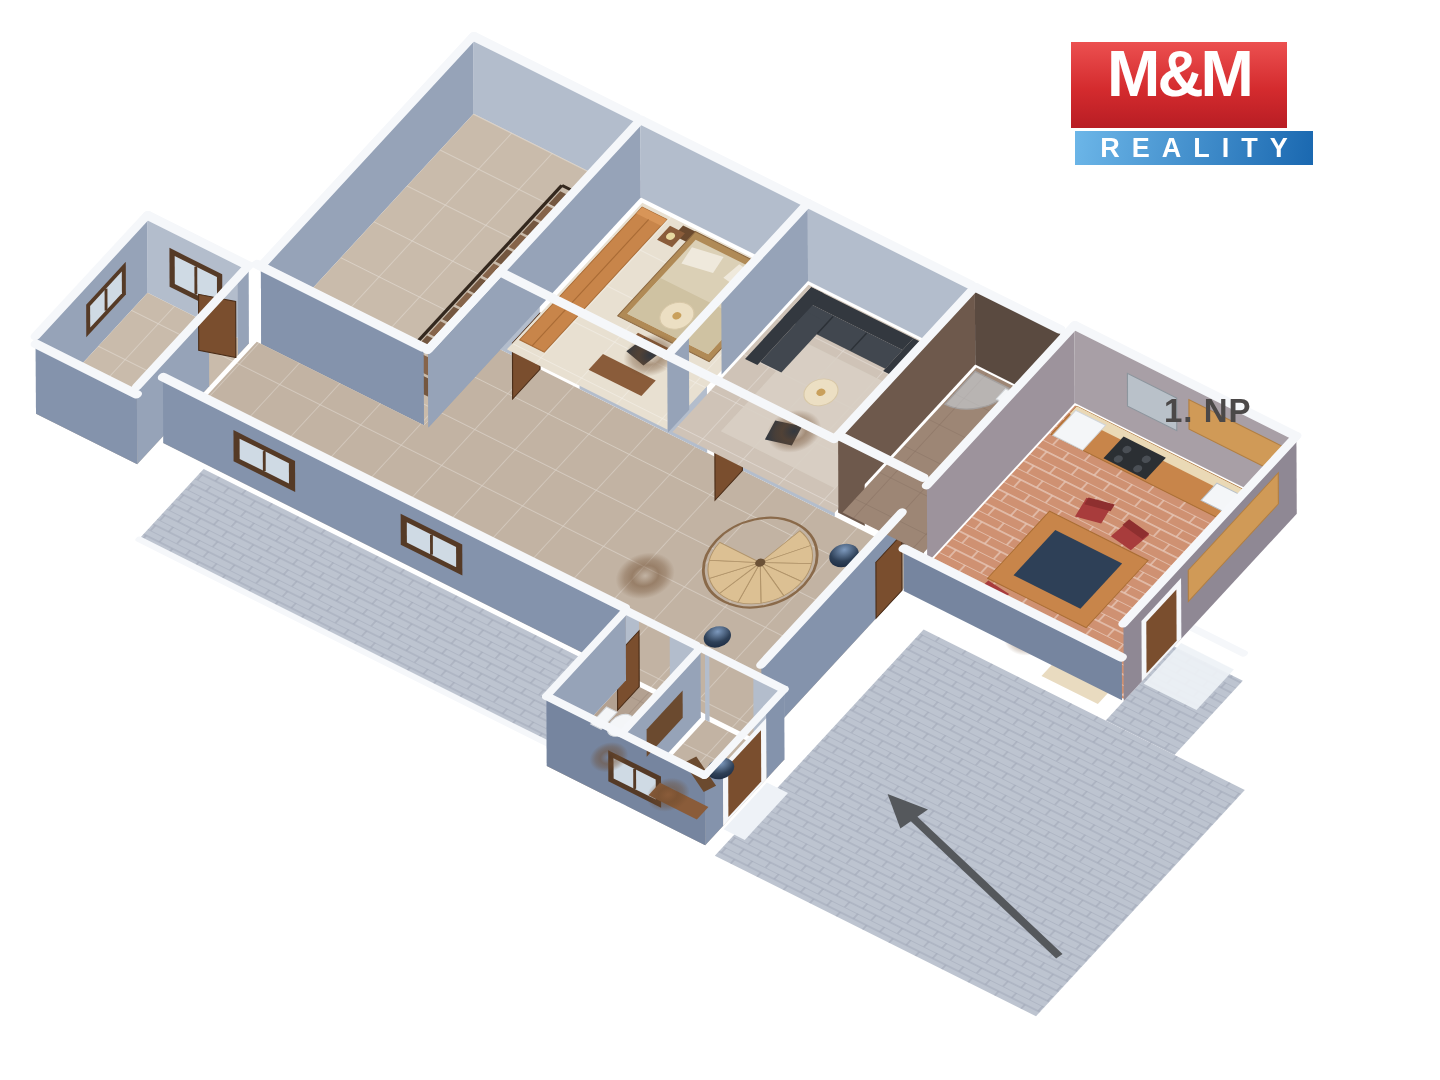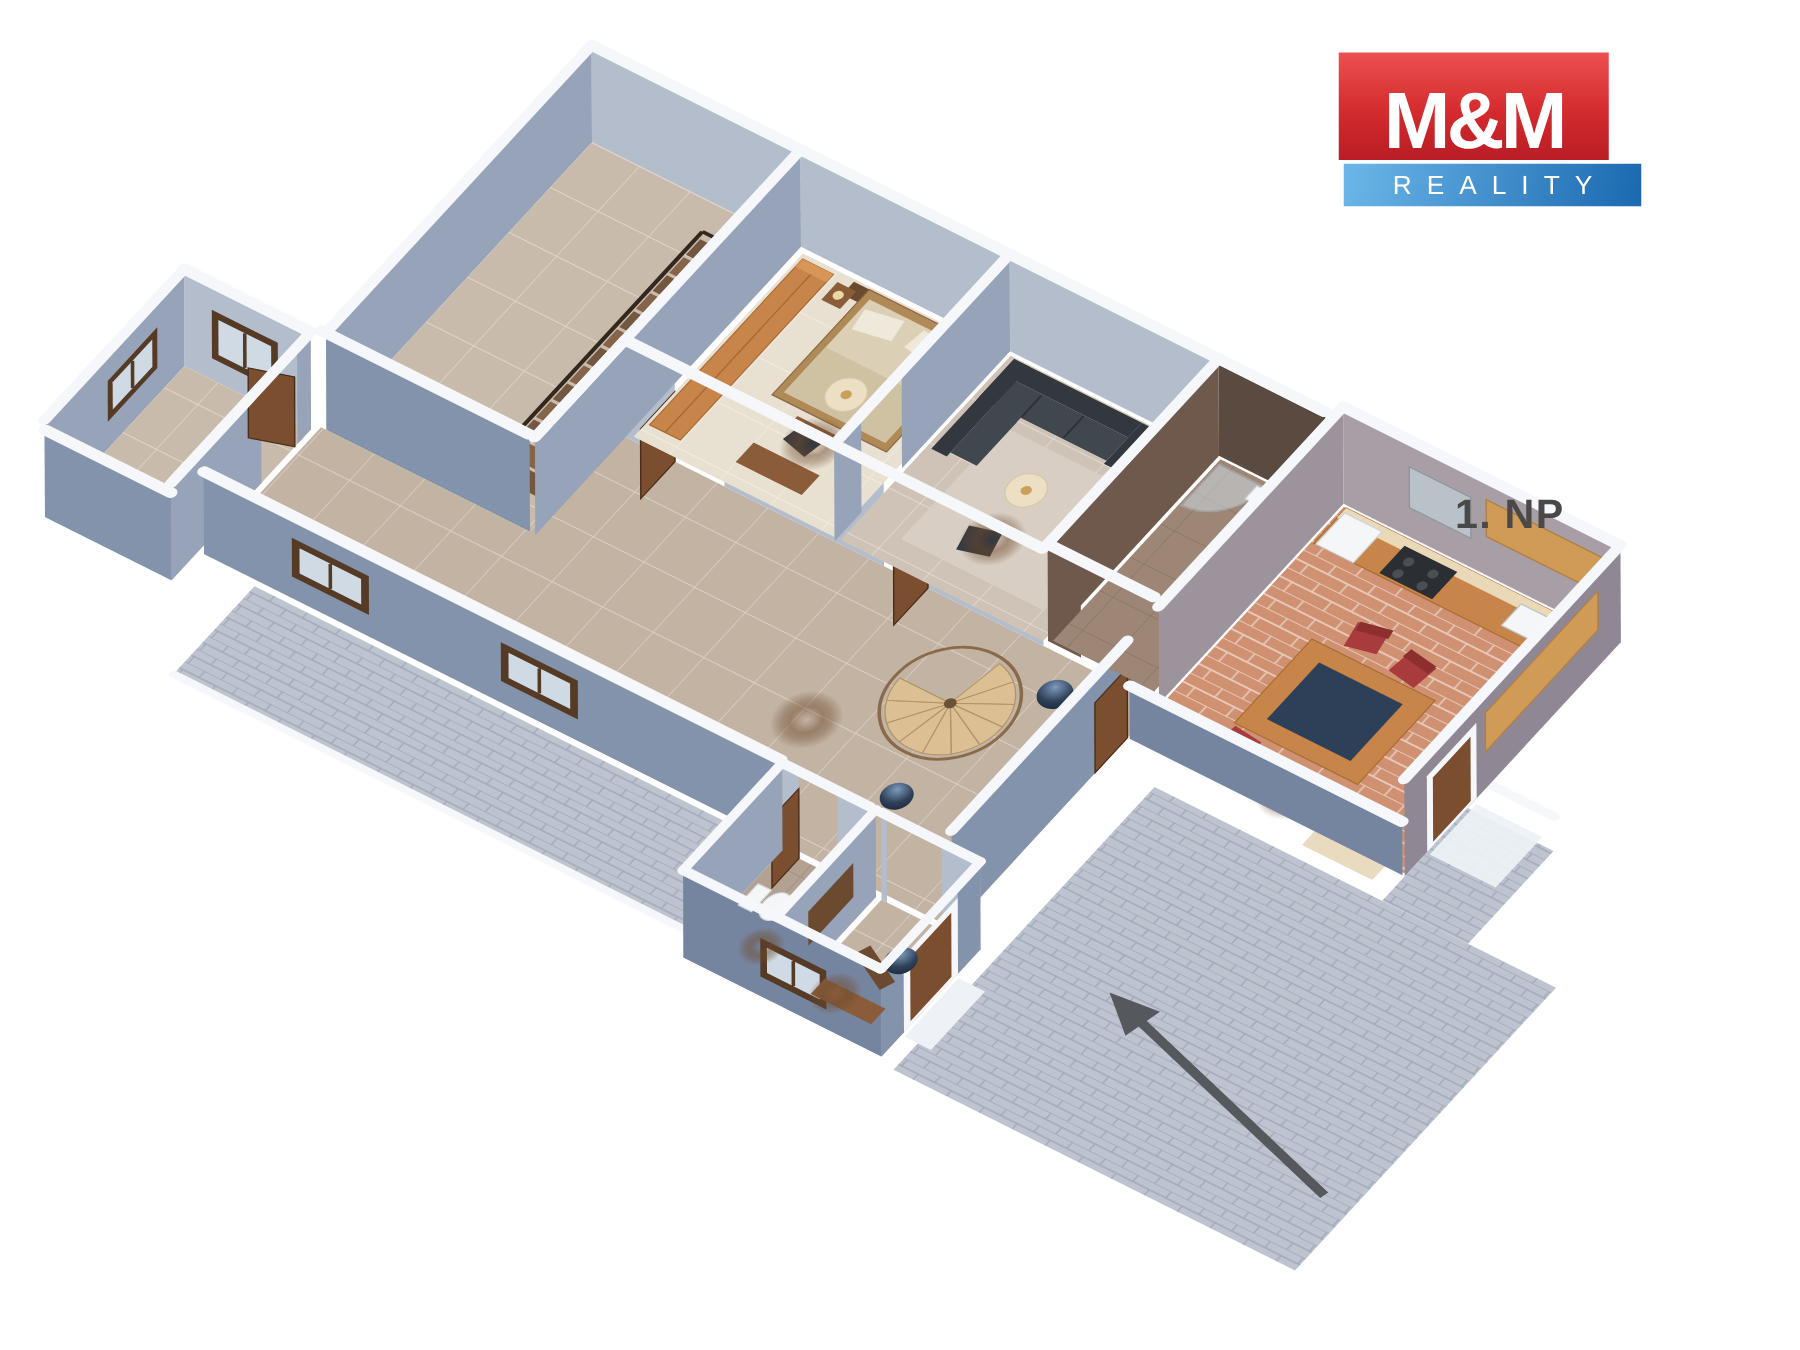--- a/index.html
+++ b/index.html
@@ -1,23 +1,23 @@
 <!DOCTYPE html>
 <html><head>
 <meta charset="utf-8">
 <style>
   html,body{margin:0;padding:0;background:#ffffff;}
   #stage{position:relative;width:1440px;height:1080px;overflow:hidden;background:#ffffff;
          font-family:"Liberation Sans", sans-serif;}
   #plan-svg{position:absolute;left:0;top:0;}
   .logo{position:absolute;left:1071px;top:42px;width:244px;}
-  .logo-red{width:216px;height:86px;display:flex;align-items:flex-end;justify-content:center;}
+  .logo-red{width:216px;height:86px;display:flex;align-items:flex-start;justify-content:center;}
   .logo-red span{color:#fff;font-weight:800;font-size:64px;letter-spacing:-3px;line-height:1;}
   .logo-blue{width:238px;height:34px;margin-top:3px;margin-left:4px;display:flex;align-items:center;justify-content:center;}
-  .logo-blue span{color:#fff;font-weight:400;font-size:21px;letter-spacing:12px;padding-left:12px;line-height:1;}
+  .logo-blue span{color:#fff;font-weight:700;font-size:27px;letter-spacing:12px;padding-left:12px;line-height:1;}
   .floor-label{position:absolute;left:1164px;top:392px;font-size:33px;font-weight:700;
                letter-spacing:1px;}
 </style>
 </head>
 <body>
 
 <div id="stage">
 
   <svg id="plan-svg" width="1440" height="1080" viewBox="0 0 1440 1080">
     <defs>

